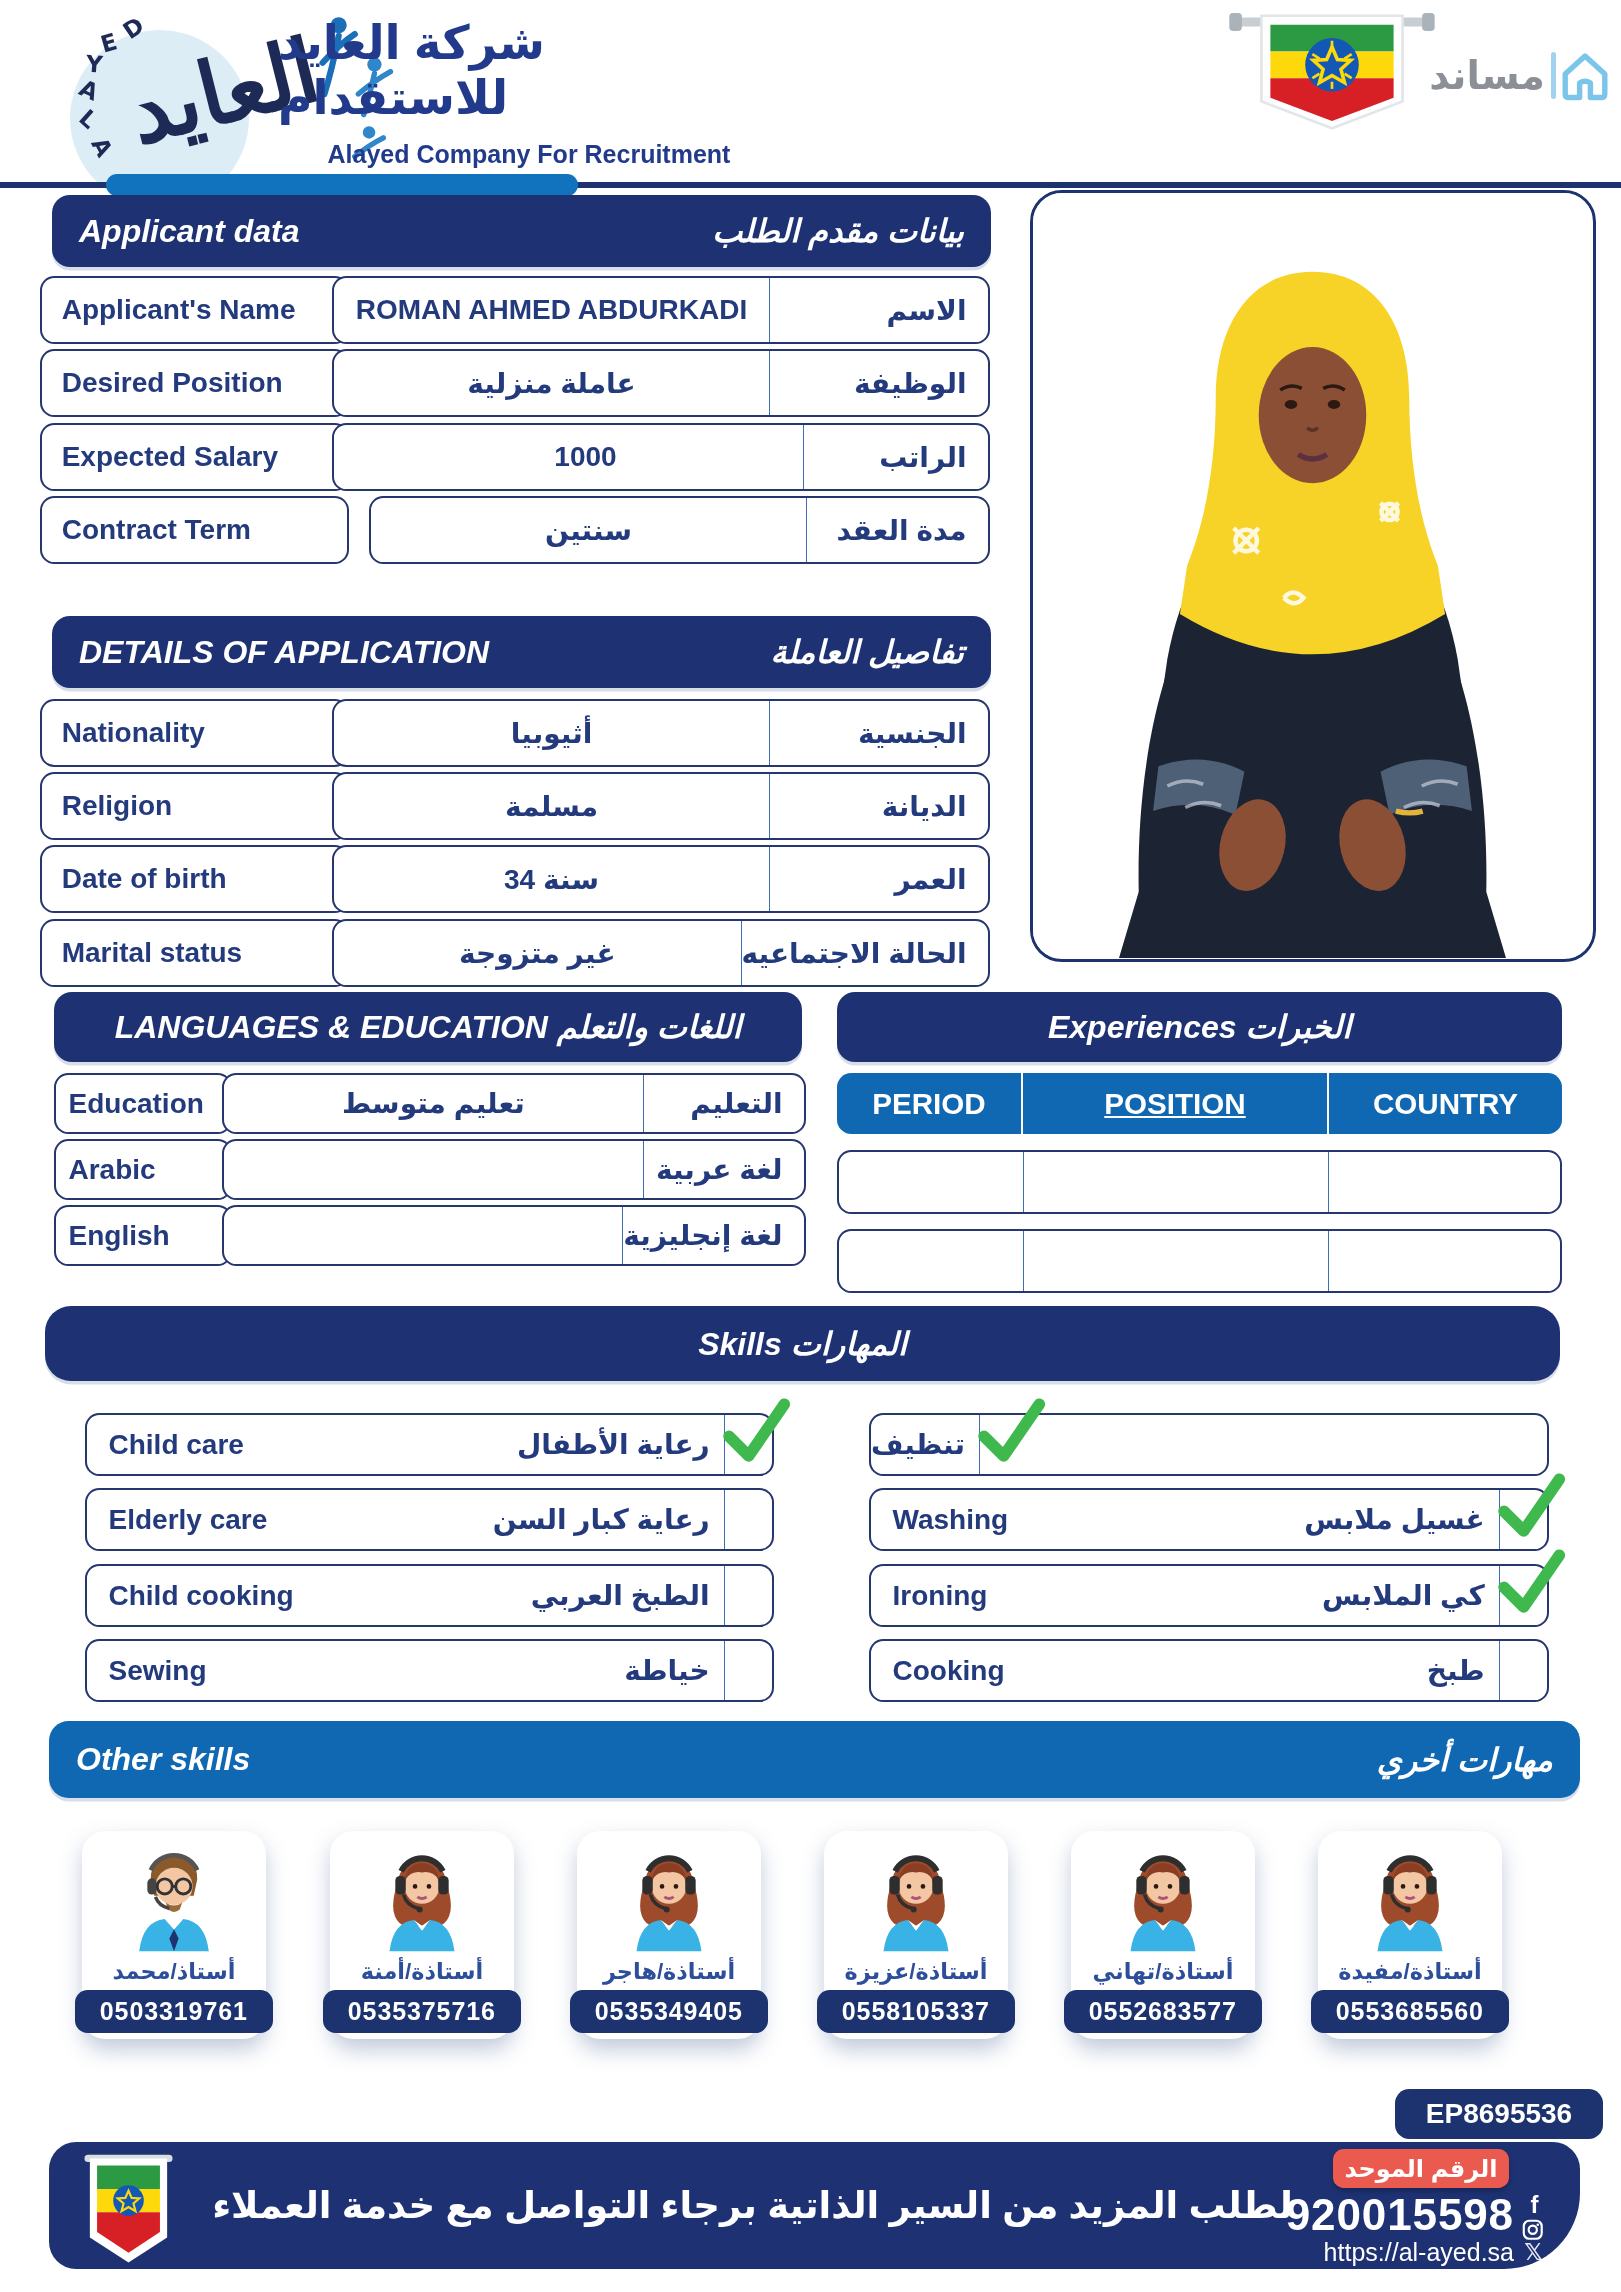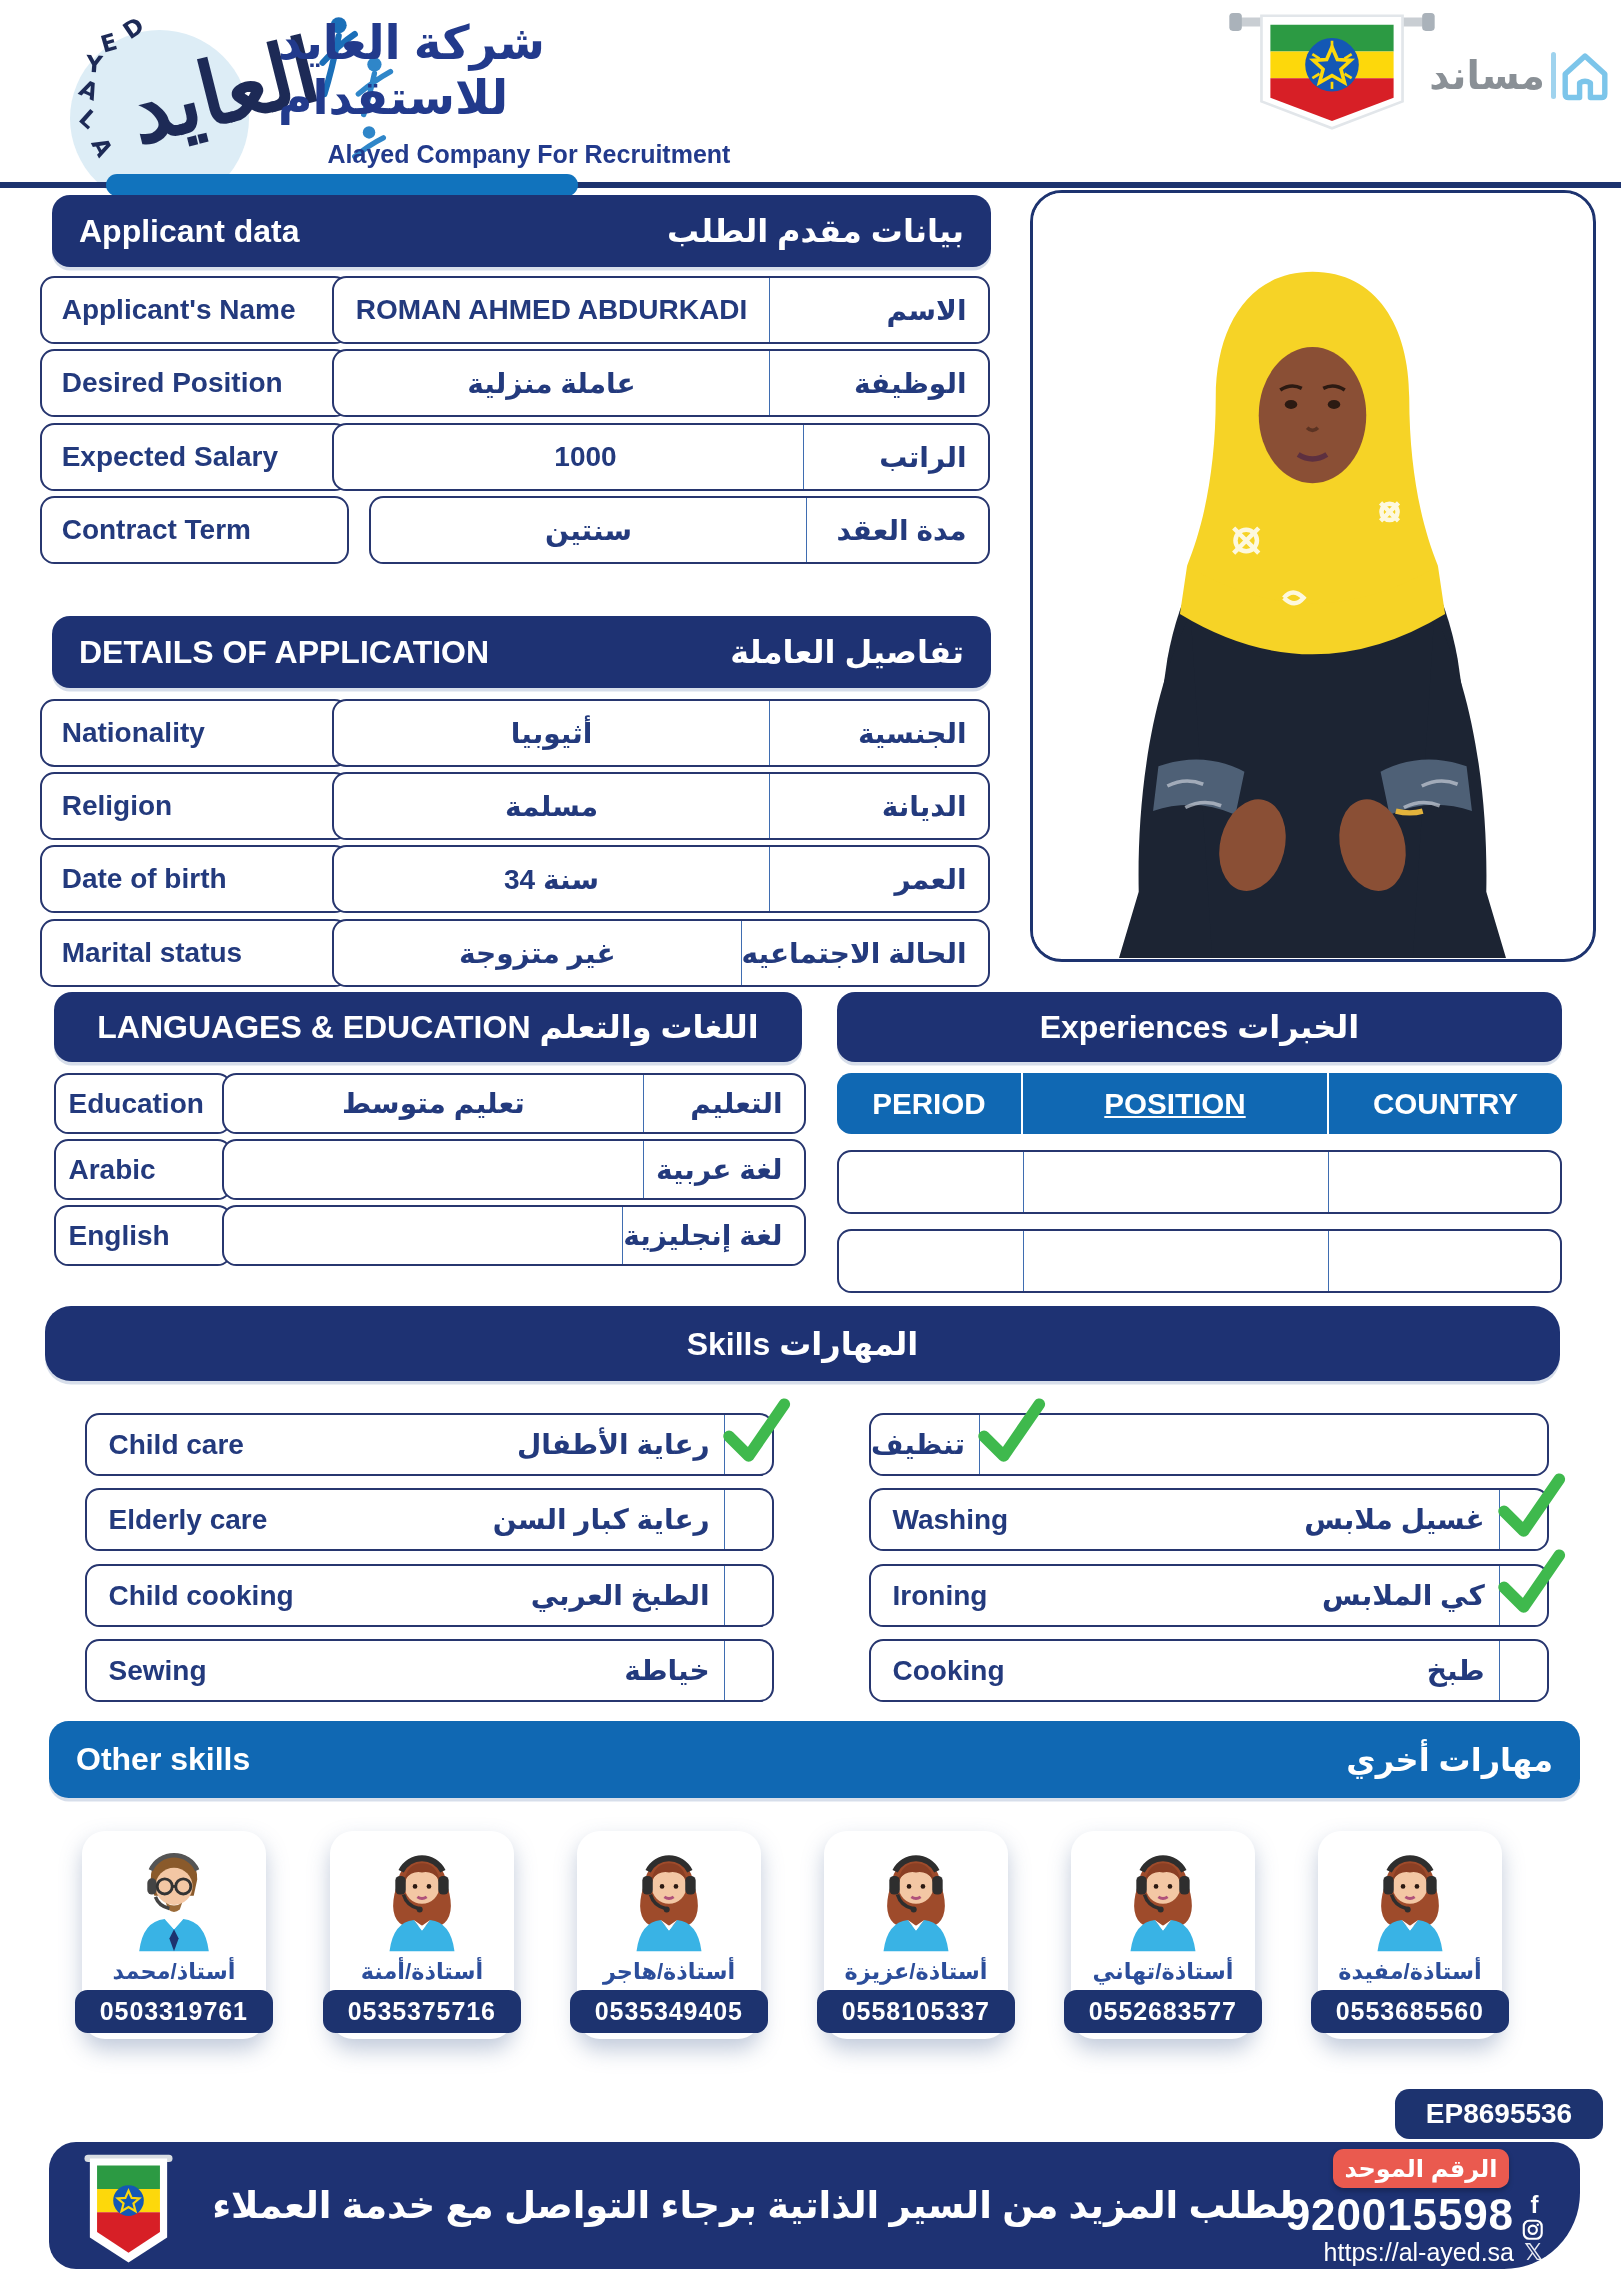--- a/index.html
+++ b/index.html
@@ -16,21 +16,21 @@
   .company-en{left:278px;top:106px;width:502px;height:36px;color:#223a8c;font-size:25px;font-weight:bold;
               display:flex;align-items:center;justify-content:center;margin-top:30px;}
   .musaned-text{left:1429px;top:50px;width:116px;height:50px;color:#8a9096;font-size:39px;font-weight:bold;
                 display:flex;align-items:center;justify-content:flex-end;}
   .musaned-bar{left:1551px;top:52px;width:4.5px;height:47px;background:#9fd3ee;border-radius:2.7px;}
   
   .rule{left:0;top:182px;width:1621px;height:6.3px;background:#1d336f;}
   .rule-pill{left:106px;top:174px;width:472px;height:22.4px;background:#1173bd;border-radius:11.6px;}
   
   .bar{border-radius:18px;background:#1e3273;color:#fff;display:flex;align-items:center;
-       justify-content:space-between;padding:0 27px;box-shadow:0 3.6px 0 rgba(140,160,195,.35);}
+       justify-content:space-between;padding:0 27px;box-shadow:0 3.6px 0 rgba(140,160,195,.35);font-style:italic;}
   .bar.center{justify-content:center;}
   .bar .t{font-size:32px;font-weight:bold;white-space:nowrap;}
   .bar.royal{background:#1068b3;}
   
   .frow{position:absolute;height:64px;}
   .fbox{position:absolute;top:0;height:100%;border:2.7px solid #27366f;border-radius:14.3px;background:#fff;}
   .flabel{display:flex;align-items:center;padding-left:19.7px;}
   .fval{display:flex;}
   .fval .v{display:flex;align-items:center;justify-content:center;border-right:1.8px solid #3f6db1;}
   .fval .a{flex:1;display:flex;align-items:center;justify-content:flex-end;padding-right:21.5px;}

